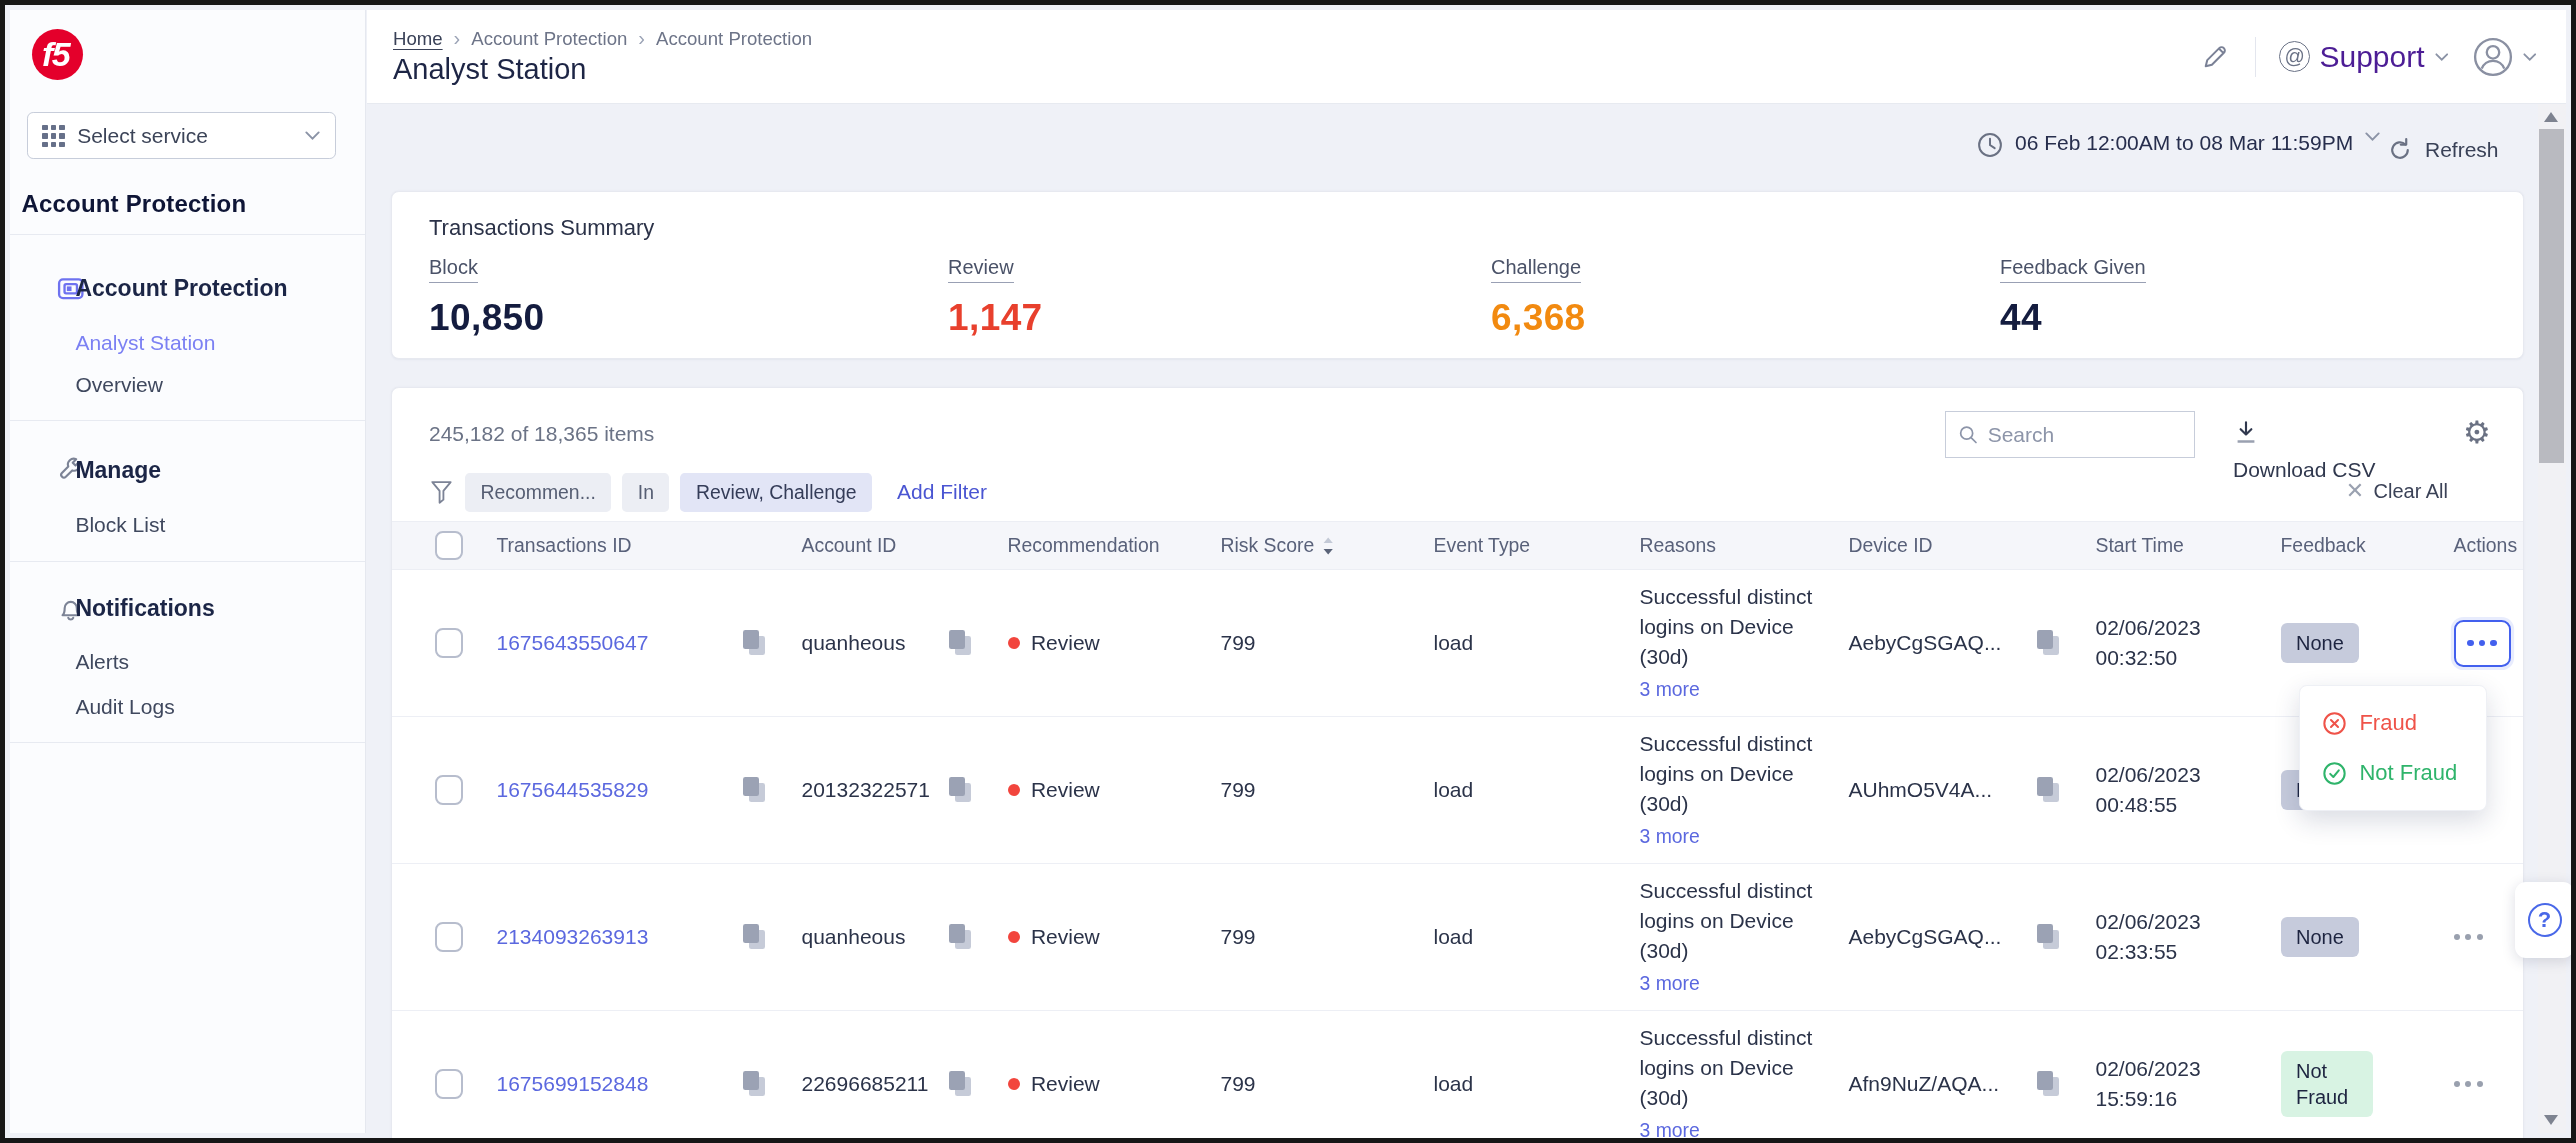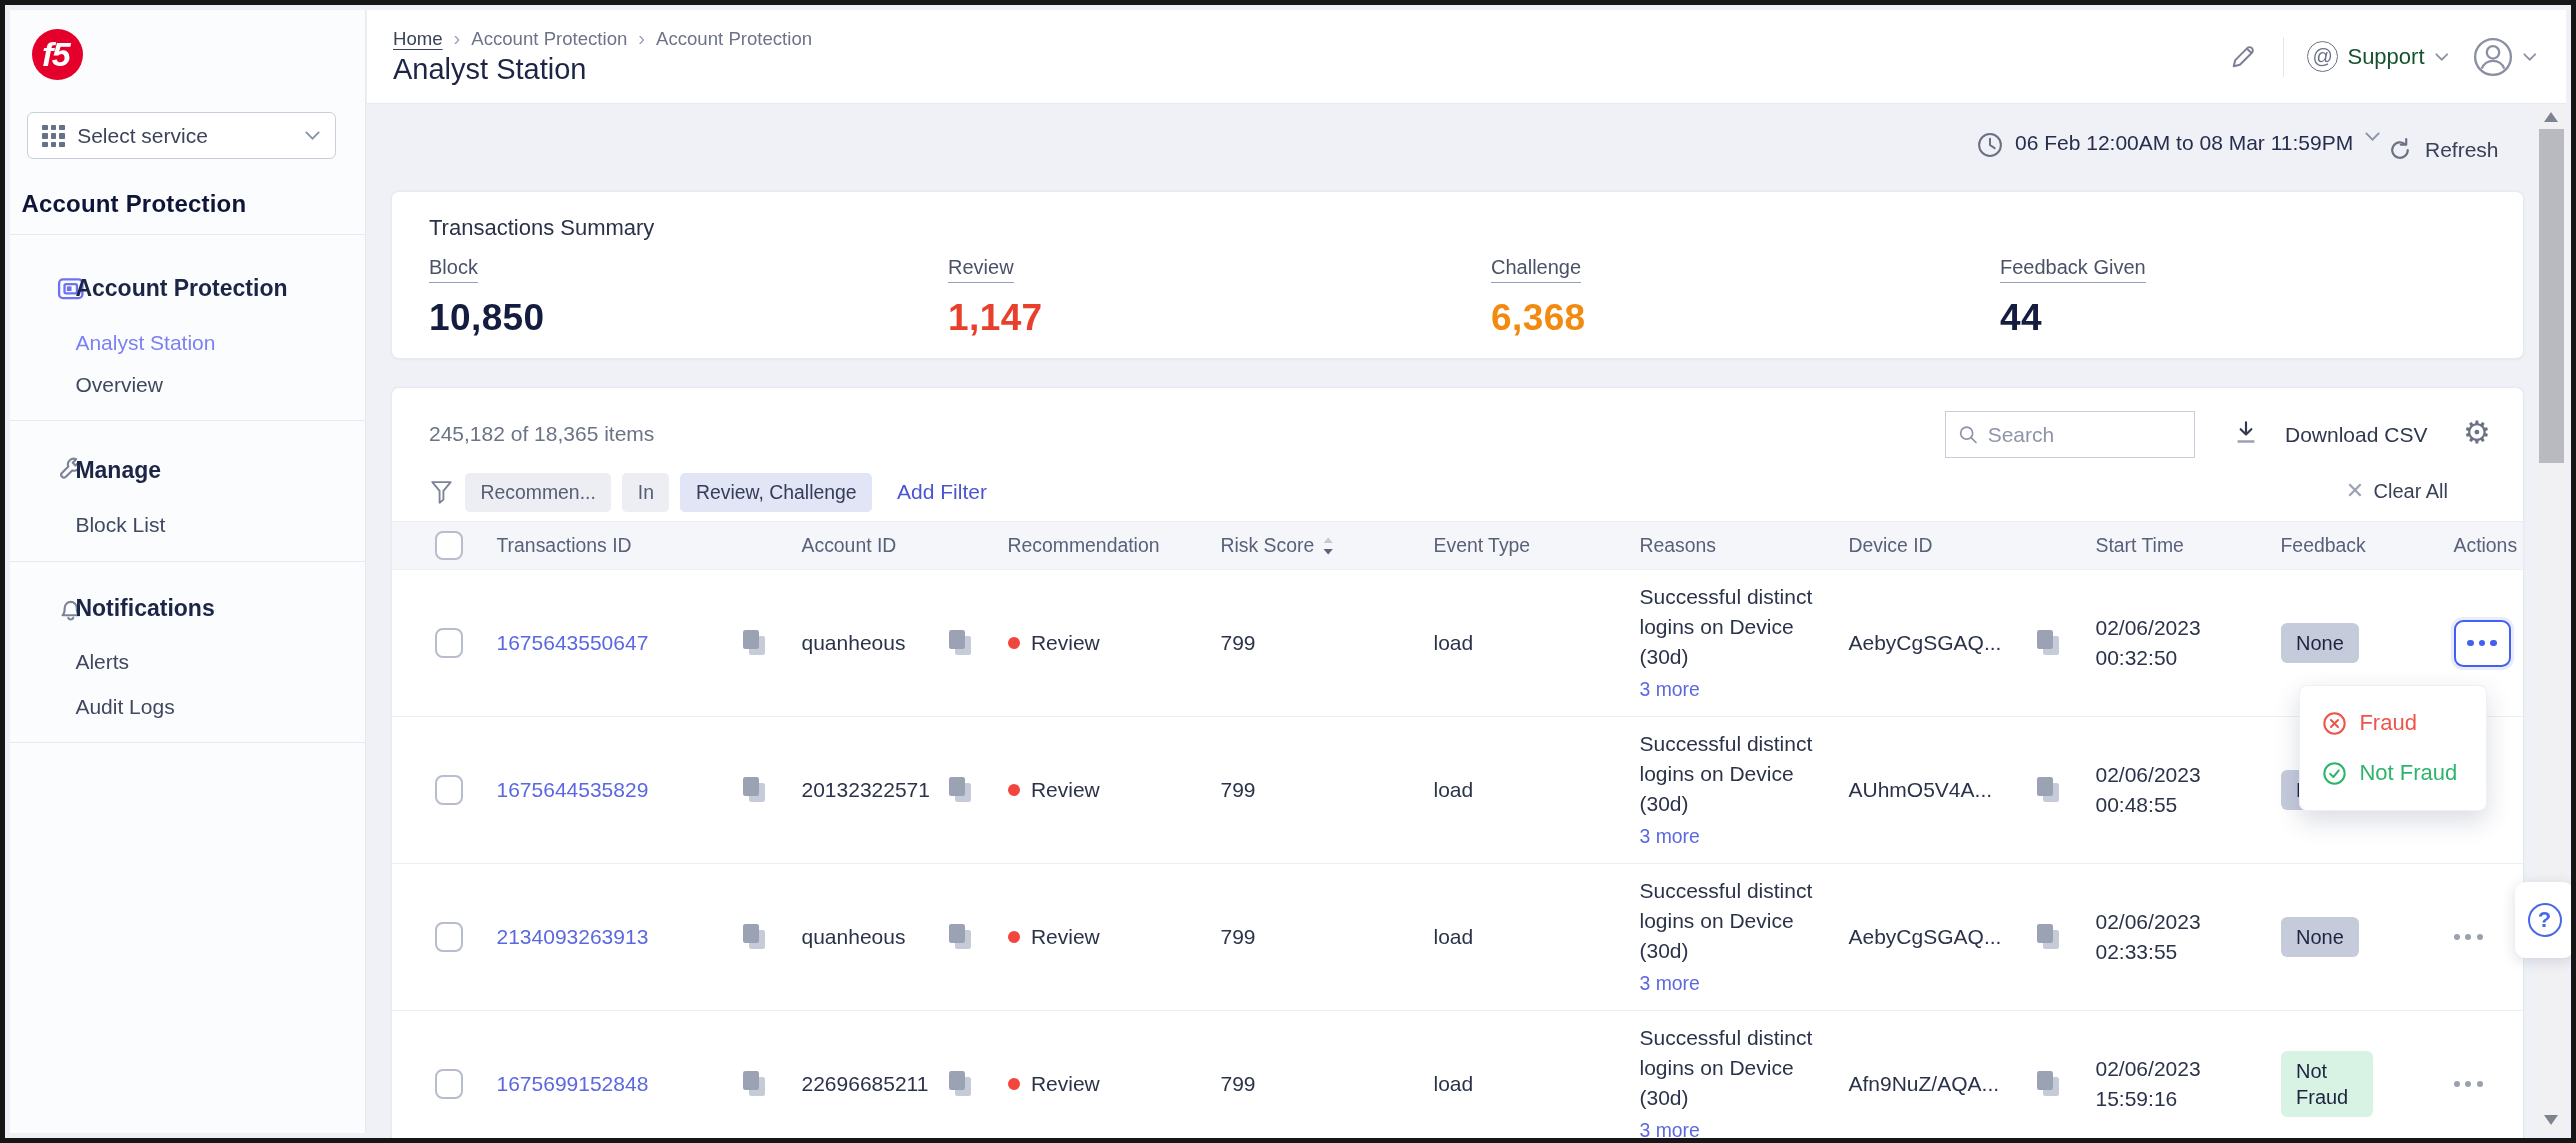--- a/index.html
+++ b/index.html
@@ -24,21 +24,21 @@
   
   .topbar { position:absolute; left:362px; top:5.4px; right:5.4px; height:94px; background:#fff; border-bottom:1.6px solid #e7eaf0; z-index:4; }
   .breadcrumb { position:absolute; left:26px; top:17px; font-size:18.6px; color:#6d7488; display:flex; align-items:center; gap:11px; }
   .breadcrumb .home { color:#394157; text-decoration:underline; text-underline-offset:3.9px; cursor:pointer; }
   .breadcrumb .sep { color:#9aa2b5; font-size:20px; }
   .page-title { position:absolute; left:26px; top:43px; font-size:29px; font-weight:500; color:#1d2545; }
   .tb-right { position:absolute; right:28px; top:0; height:100%; display:flex; align-items:center; gap:23px; }
   .vdiv { width:1.6px; height:40px; background:#e3e6ee; }
   .support { display:flex; align-items:center; gap:9.3px; cursor:pointer; }
   .at-circ { width:31px; height:31px; border:1.9px solid #6a7286; border-radius:50%; color:#6a7286; font-size:20px; display:flex; align-items:center; justify-content:center; }
-  .support .txt { font-size:22px; color:#14532d; }
+  .support .txt { font-size:30px; color:#4c1d95; }
   .userwrap { display:flex; align-items:center; gap:7.8px; cursor:pointer; }
 
   
   .daterange { position:absolute; left:1971px; top:126px; height:37px; display:flex; align-items:flex-start; gap:11px; cursor:pointer; }
   .daterange .txt { font-size:21px; font-weight:500; color:#272e4d; }
   .refresh { position:absolute; left:2381px; top:126px; height:37px; display:flex; align-items:center; gap:11px; cursor:pointer; }
   .refresh .txt { font-size:21px; color:#394157; }
 
   .card { position:absolute; background:#fff; border:0.8px solid #e7e9f0; border-radius:7.8px; box-shadow:0 0.8px 2.3px rgba(20,30,70,.05); }
   .summary { left:386px; top:186px; width:2133px; height:168px; }
@@ -46,21 +46,21 @@
   .stat { position:absolute; top:64px; }
   .stat .s-lbl { font-size:20px; color:#4a5268; border-bottom:1.6px solid #99a0b4; padding-bottom:3.1px; display:inline-block; cursor:pointer; }
   .stat .s-val { margin-top:14px; font-size:37px; font-weight:bold; letter-spacing:0.4px; }
   .v-navy { color:#141c3f; } .v-red { color:#e8402d; } .v-orange { color:#f28a10; }
 
   .tablecard { left:386px; top:382px; width:2133px; height:931px; overflow:hidden; }
   .count { position:absolute; left:37px; top:34px; font-size:21px; color:#6b7386; }
   .searchbox { position:absolute; left:1553px; top:23px; width:250px; height:47px; border:1.6px solid #c7cdda; border-radius:0; background:#fff; display:flex; align-items:center; padding:0 12.4px; gap:9.3px; }
   .searchbox input { border:none; outline:none; font-size:21px; color:#3c4458; width:100%; font-family:"Liberation Sans",sans-serif; background:transparent; }
   .searchbox input::placeholder { color:#8d95a9; }
-  .dl { position:absolute; left:1841px; top:31px; display:flex; align-items:flex-end; gap:26px; cursor:pointer; }
+  .dl { position:absolute; left:1841px; top:31px; display:flex; align-items:flex-start; gap:11px; cursor:pointer;flex-direction:column; }
   .dl .txt { font-size:21px; color:#30384e; }
   .gear { position:absolute; left:2071px; top:26px; font-size:31px; color:#6a7183; cursor:pointer; }
   .filterrow { position:absolute; left:37px; top:84px; height:40px; display:flex; align-items:center; gap:11px; }
   .chip { height:39px; display:flex; align-items:center; padding:0 15.5px; border-radius:4.7px; font-size:19.4px; background:#eceef4; color:#565e73; cursor:pointer; }
   .chip.val { background:#e2e5f6; color:#343c58; }
   .addfilter { font-size:21px; color:#4a55d2; margin-left:14px; cursor:pointer;text-align:right; }
   .clearall { position:absolute; right:75px; top:90px; display:flex; align-items:center; gap:9.3px; font-size:20px; color:#3b4257; cursor:pointer; }
   .clearall .x { color:#9aa1b0; font-size:22px; }
 
   

